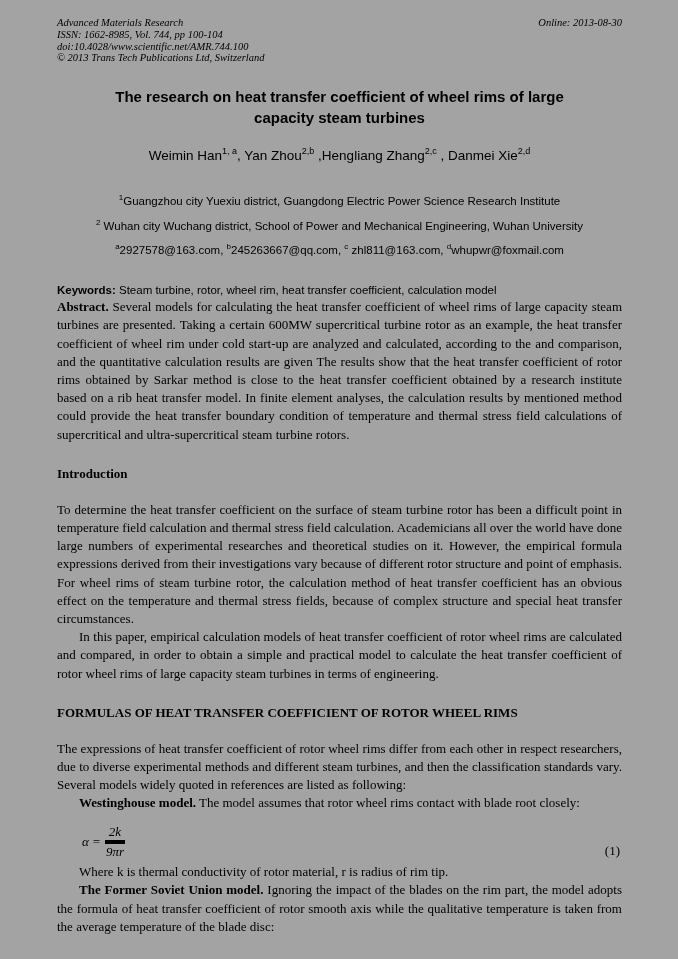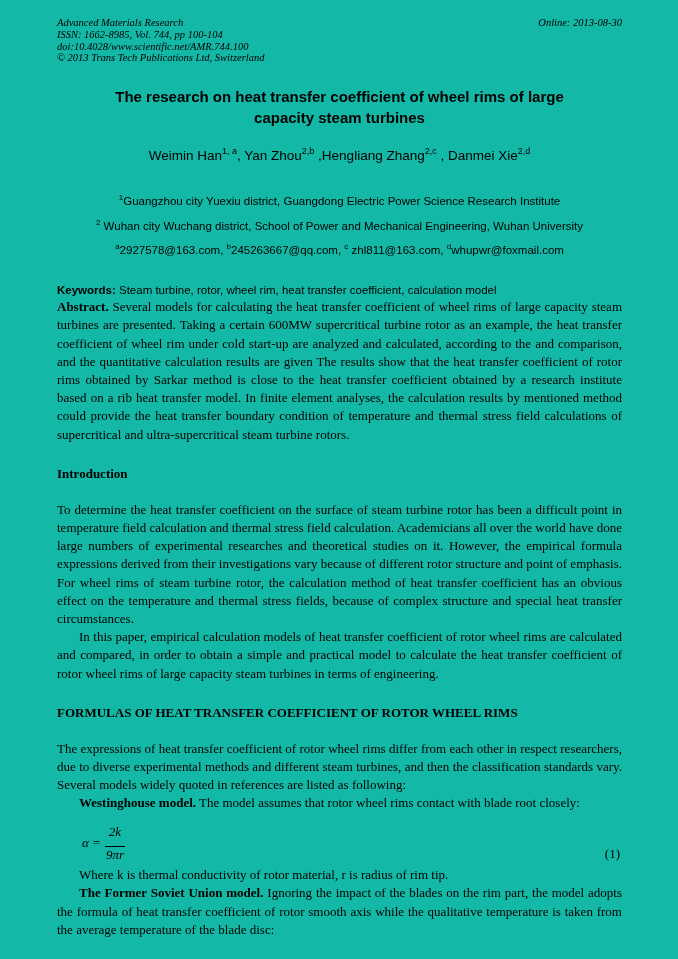--- a/index.html
+++ b/index.html
@@ -1,20 +1,20 @@
 <!DOCTYPE html>
 <html><head>
 <meta charset="utf-8">
 <style>
   html, body { margin: 0; padding: 0; background: #ffffff; }
   .page {
     position: relative;
     width: 678px;
     height: 959px;
-    background: #14b8a6;
+    background: #a3a3a3;
     box-sizing: border-box;
     padding: 17px 56px 0 57px;
     color: #000;
     font-family: "Liberation Serif", serif;
     overflow: hidden;
   }
   
   .pub-header {
     display: flex;
     justify-content: space-between;
@@ -90,21 +90,21 @@
     align-items: center;
   }
   .equation {
     font-style: italic;
     font-size: 13px;
     display: inline-flex;
     align-items: center;
     gap: 4px;
   }
   .frac { display: inline-block; text-align: center; vertical-align: middle; line-height: 1.1; }
-  .frac .num { display: block; border-bottom: 1px solid #000000; padding: 0 4px 7px 4px; text-align: right; }
+  .frac .num { display: block; border-bottom: 4px solid #000000; padding: 0 4px 1px 4px; text-align: right; }
   .frac .den { display: block; padding-top: 1px; }
   .eq-num {
     position: absolute;
     right: 2px;
     bottom: 0px;
     font-style: normal;
     font-size: 13px;
   }
 </style>
 </head>

